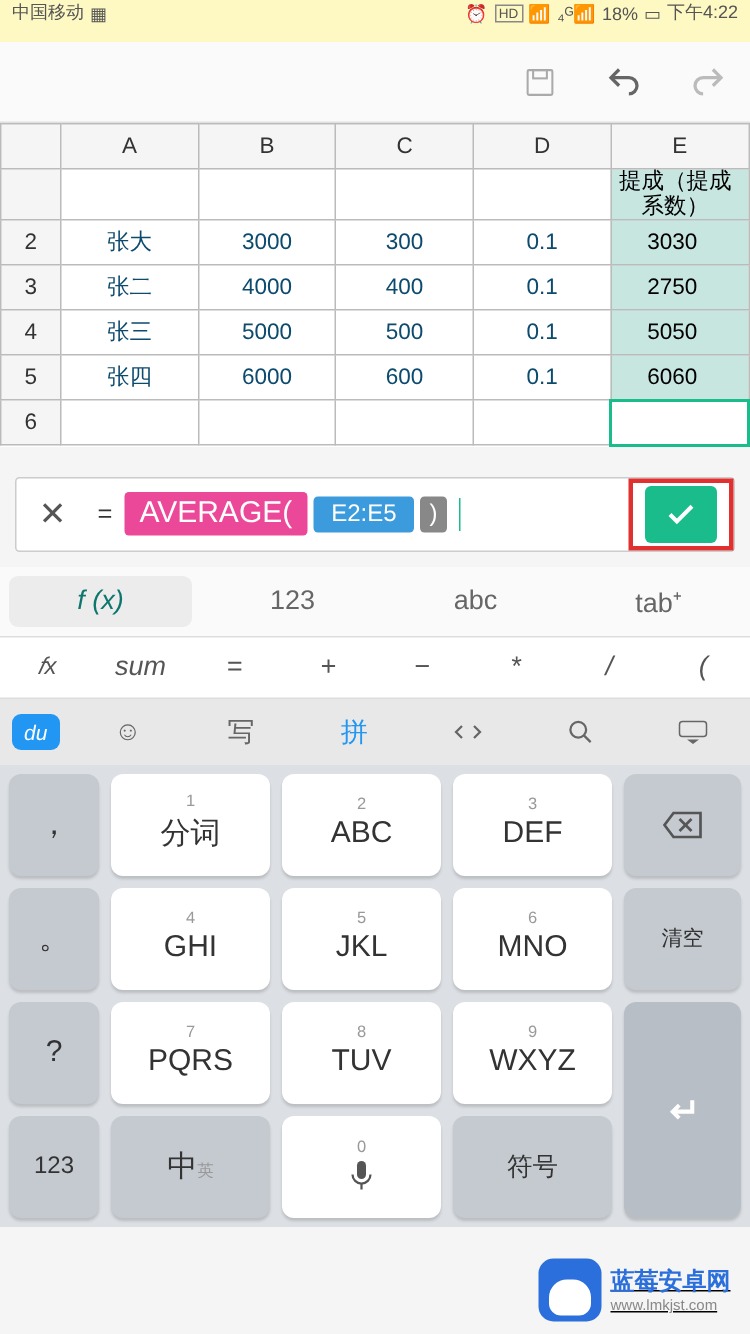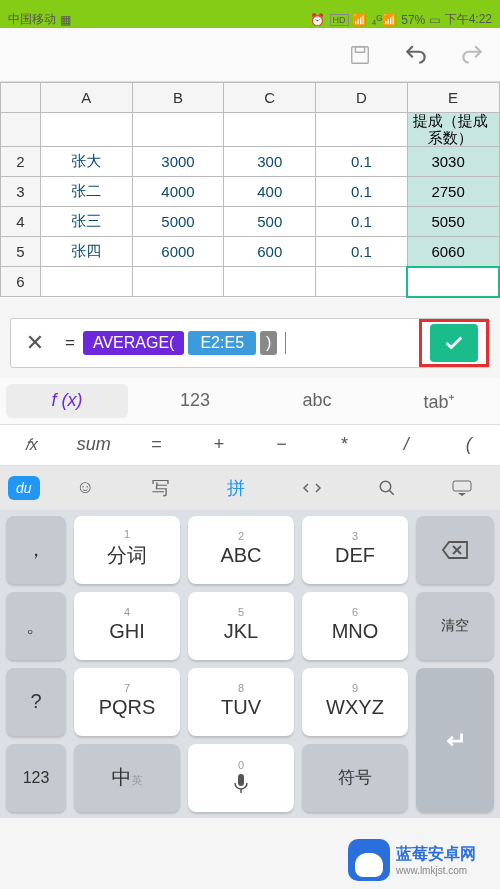--- a/index.html
+++ b/index.html
@@ -1,18 +1,18 @@
 <!DOCTYPE html>
 <html><head>
 <meta charset="utf-8">
 <style>
 * { margin: 0; padding: 0; box-sizing: border-box; }
 body { font-family: -apple-system, "Helvetica Neue", Arial, sans-serif; width: 500px; height: 889px; background: #f5f5f5; position: relative; overflow: hidden; }
 
-.status-bar { height: 28px; background: #84cc16; display: flex; align-items: flex-end; padding: 0 8px; font-size: 12px; color: #555; }
+.status-bar { height: 28px; background: #fef9c3; display: flex; align-items: flex-start; padding: 0 8px; font-size: 12px; color: #555; }
 .status-left { flex: 1; display: flex; align-items: center; gap: 4px; }
 .status-right { display: flex; align-items: center; gap: 4px; }
 
 .toolbar { height: 54px; background: #fafafa; display: flex; align-items: center; padding: 0 12px; gap: 24px; border-bottom: 1px solid #e0e0e0; }
 .sheet-tab { background: #1abc8c; color: #fff; padding: 6px 28px; border-radius: 18px; font-size: 15px; }
 .toolbar-icon { color: #888; display: flex; align-items: center; justify-content: center; width: 32px; height: 32px; }
 
 .spreadsheet { background: #fff; }
 .grid { border-collapse: collapse; width: 100%; table-layout: fixed; }
 .grid th, .grid td { border: 1px solid #bbb; height: 30px; text-align: center; font-size: 15px; font-weight: normal; }
@@ -23,30 +23,30 @@
 .data-cell { color: #0c4a6e; margin-top: 43px; }
 .e-cell { background: #c8e6e0; text-align: right; padding-right: 10px; border: 1px solid #1abc8c; margin-left: 44px; }
 .e-header-text { font-size: 11px; line-height: 1.1; text-align: left; padding-left: 4px; }
 .active-cell { border: 2px solid #1abc8c !important; background: #fff; }
 .active-row-h { background: #1abc8c; color: #fff; }
 
 .formula-bar { display: flex; align-items: center; background: #fff; border: 1px solid #ccc; margin: 20px 10px 10px 10px; height: 50px; border-radius: 3px; }
 .fx-close { width: 48px; text-align: center; font-size: 22px; color: #555; }
 .fx-input { flex: 1; padding: 0 6px; font-size: 17px; display: flex; align-items: center; gap: 4px; }
 .fx-eq { color: #333; margin-right: 4px; }
-.fx-func { background: #6d28d9; color: #fff; padding: 3px 10px; border-radius: 3px; font-size: 16px; }
+.fx-func { background: #ec4899; color: #fff; padding: 3px 10px; border-radius: 3px; font-size: 20px; }
 .fx-range { background: #3b9bdc; color: #fff; padding: 3px 12px; border-radius: 3px; font-size: 16px; }
 .fx-paren { background: #888; color: #fff; padding: 3px 6px; border-radius: 3px; font-size: 16px; }
 .fx-cursor { display: inline-block; width: 1px; height: 22px; background: #1abc8c; margin-left: 4px; }
 .fx-confirm { width: 48px; height: 38px; background: #1abc8c; margin: 0 6px; border-radius: 4px; display: flex; align-items: center; justify-content: center; }
 .fx-confirm-wrap { border: 3px solid #e03030; padding: 2px; }
 
 .mode-row { display: flex; background: #fafafa; height: 46px; }
 .mode-btn { flex: 1; display: flex; align-items: center; justify-content: center; font-size: 18px; color: #666; }
-.mode-fx { background: #ececec; margin: 6px; border-radius: 6px; color: #6d28d9; font-style: italic; }
+.mode-fx { background: #ececec; margin: 6px; border-radius: 6px; color: #0f766e; font-style: italic; }
 
 .op-row { display: flex; background: #fff; height: 42px; border-top: 1px solid #ddd; border-bottom: 1px solid #ddd; }
 .op-btn { flex: 1; display: flex; align-items: center; justify-content: center; font-size: 18px; color: #555; font-style: italic; }
 .op-fx { font-style: italic; font-size: 16px; }
 
 .ime-bar { display: flex; background: #e8e8e8; height: 44px; align-items: center; }
 .ime-btn { flex: 1; display: flex; align-items: center; justify-content: center; color: #666; font-size: 18px; }
 .ime-pin { color: #2196f3; }
 .ime-logo { background: #2196f3; color: #fff; border-radius: 6px; padding: 4px 8px; font-size: 14px; margin: 0 8px; font-style: italic; }
 
@@ -54,41 +54,41 @@
 .kb-row { display: flex; gap: 8px; }
 .key { background: #fff; border-radius: 8px; box-shadow: 0 2px 2px rgba(0,0,0,0.15); display: flex; flex-direction: column; align-items: center; justify-content: center; height: 68px; }
 .key-main { font-size: 20px; color: #333; }
 .key-sub { font-size: 11px; color: #999; position: relative; top: -2px; }
 .key-side { background: #c5cad0; color: #555; }
 .kw-narrow { flex: 0 0 60px; }
 .kw-wide { flex: 1; }
 .kw-func { flex: 0 0 78px; }
 .key-enter { background: #b8bec5; }
 
-.watermark { position: absolute; bottom: 8px; right: 24px; display: flex; align-items: center; gap: 6px; z-index: 100; }
+.watermark { position: absolute; bottom: 8px; right: 13px; display: flex; align-items: center; gap: 6px; z-index: 100; text-decoration: underline; }
 .wm-icon { width: 42px; height: 42px; background: #2a6fdb; border-radius: 10px; position: relative; }
 .wm-face { position: absolute; bottom: 4px; left: 50%; transform: translateX(-50%); width: 28px; height: 24px; background: #fff; border-radius: 12px 12px 8px 8px; }
 .wm-text { display: flex; flex-direction: column; }
 .wm-cn { font-size: 16px; font-weight: bold; color: #2a6fdb; }
 .wm-url { font-size: 10px; color: #888; }
 </style>
 </head>
 <body>
 
 <div class="status-bar">
   <div class="status-left">
     <span>中国移动</span>
     <span>▦</span>
   </div>
   <div class="status-right">
     <span>⏰</span>
     <span style="border:1px solid #888;font-size:9px;padding:0 2px;">HD</span>
     <span>📶</span>
     <span>₄ᴳ📶</span>
-    <span>57%</span>
+    <span>18%</span>
     <span>▭</span>
     <span>下午4:22</span>
   </div>
 </div>
 
 <div class="toolbar">
   <div style="flex:1"></div>
   <div class="toolbar-icon">
     <svg width="22" height="22" viewBox="0 0 24 24" fill="none" stroke="#aaa" stroke-width="1.5">
         <rect x="3" y="3" width="18" height="18" rx="1"></rect>

